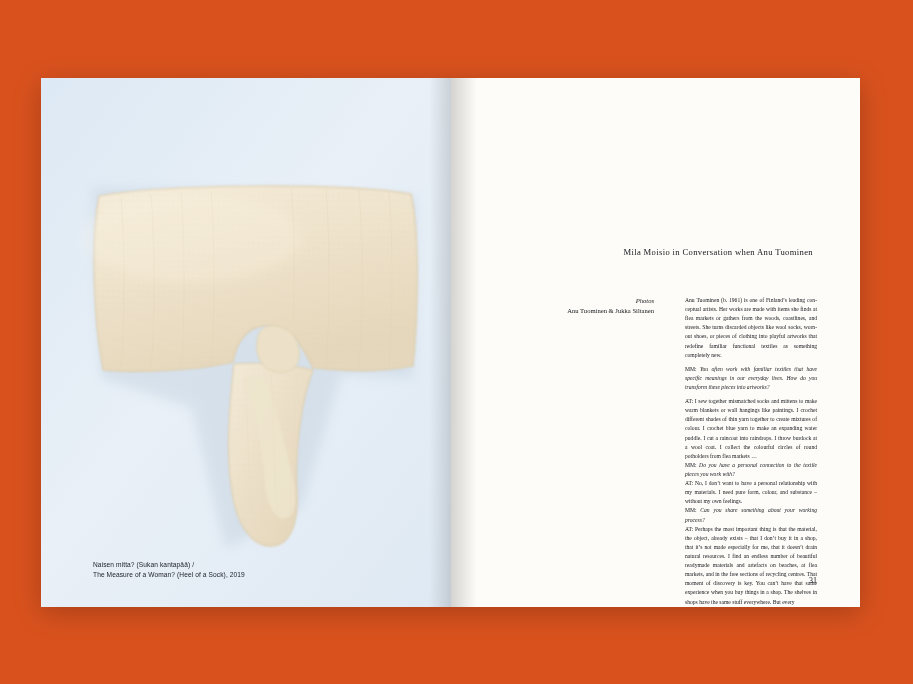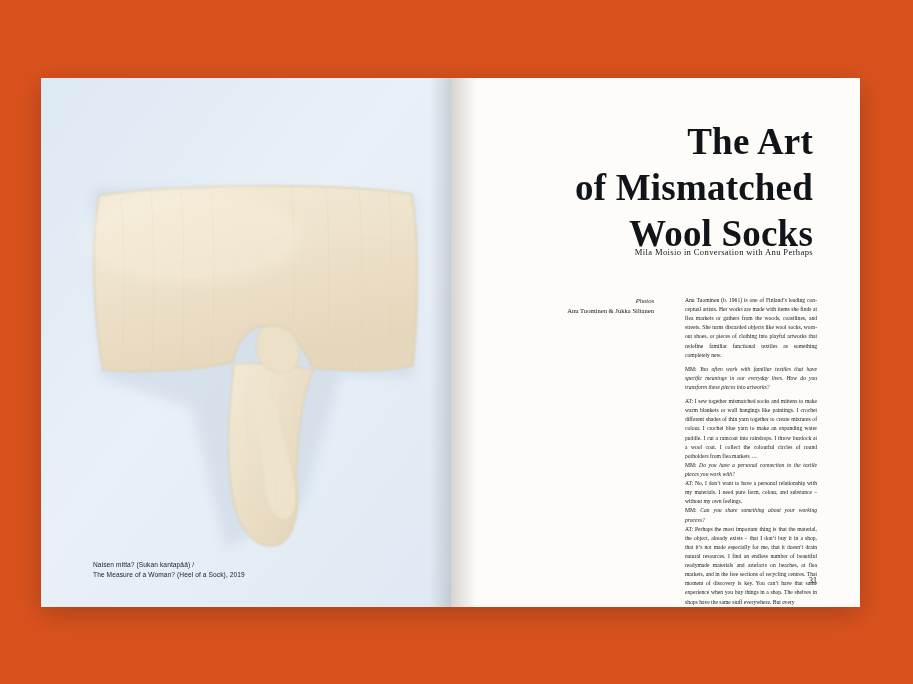--- a/index.html
+++ b/index.html
@@ -256,27 +256,22 @@
     <div class="caption-left">
       <div>Naisen mitta? (Sukan kantapää) /</div>
       <div>The Measure of a Woman? (Heel of a Sock), 2019</div>
     </div>
     <div class="gutter-shadow-left"></div>
   </div>
 
   <div class="page-right">
     <div class="gutter-shadow"></div>
 
-    <h1 class="title">
-      <span class="l1">The Art</span>
-      <span class="l2">of Mismatched</span>
-      <span class="l3">Wool Socks</span>
-    </h1>
-
-    <div class="subtitle">Mila Moisio in Conversation with Anu Perhaps</div>
+
+    <div class="subtitle">Mila Moisio in Conversation when Anu Tuominen</div>
 
     <div class="credits">
       <div class="label">Photos</div>
       <div>Anu Tuominen &amp; Jukka Siltanen</div>
     </div>
 
     <div class="body-col">
       <p><span>Anu Tuominen (b. 1961) is one of Finland’s leading con­ceptual artists. Her works are made with items she finds at flea markets or gathers from the woods, coastlines, and streets. She turns discarded objects like wool socks, worn-out shoes, or pieces of clothing into playful artworks that redefine familiar functional textiles as something completely new.</span></p>
 
       <p><span class="spk">MM:</span> <span class="q">You often work with familiar textiles that have specific meanings in our everyday lives. How do you transform these pieces into artworks?</span></p>

